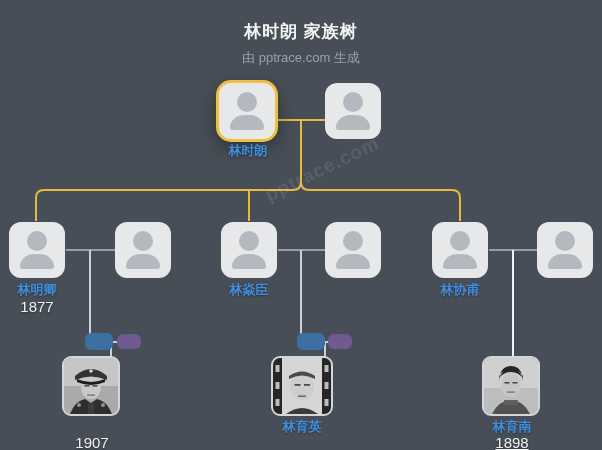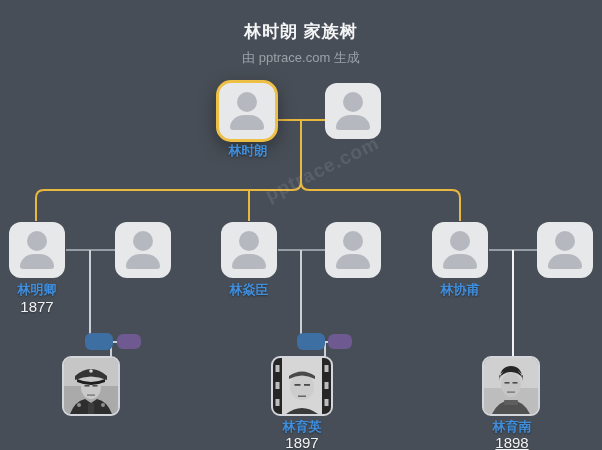--- a/index.html
+++ b/index.html
@@ -173,18 +173,18 @@
       <rect x="20" y="42" width="14" height="5" rx="1" fill="#5e5e5e"></rect>
       <ellipse cx="27" cy="27" rx="10" ry="12" fill="#c6c6c6"></ellipse>
       <path d="M15,23 Q16,8 27,8 Q38,8 39,23 L39,18 Q36,12 27,12 Q18,12 15,18 Z" fill="#262626"></path>
       <path d="M15,20 Q20,10 27,10 Q34,10 39,20 Q34,14 27,14 Q20,14 15,20 Z" fill="#262626"></path>
       <rect x="20.5" y="24" width="5" height="1.6" fill="#4c4c4c"></rect>
       <rect x="28.5" y="24" width="5" height="1.6" fill="#4c4c4c"></rect>
       <rect x="23" y="33.5" width="8" height="1.2" fill="#6a6a6a"></rect>
     </svg>
   </div>
 
+  <div class="pyear" style="left:47px;top:434px;">1907</div>
   <div class="plabel" style="left:257px;top:418px;">林育英</div>
-  <div class="pyear" style="left:257px;top:434px;">1897</div>
   <div class="plabel" style="left:467px;top:418px;font-family:Liberation Serif, serif;">林育南</div>
   <div class="pyear" style="left:467px;top:434px;text-decoration:underline;">1898</div>
 
 </div>
 
 </body></html>

